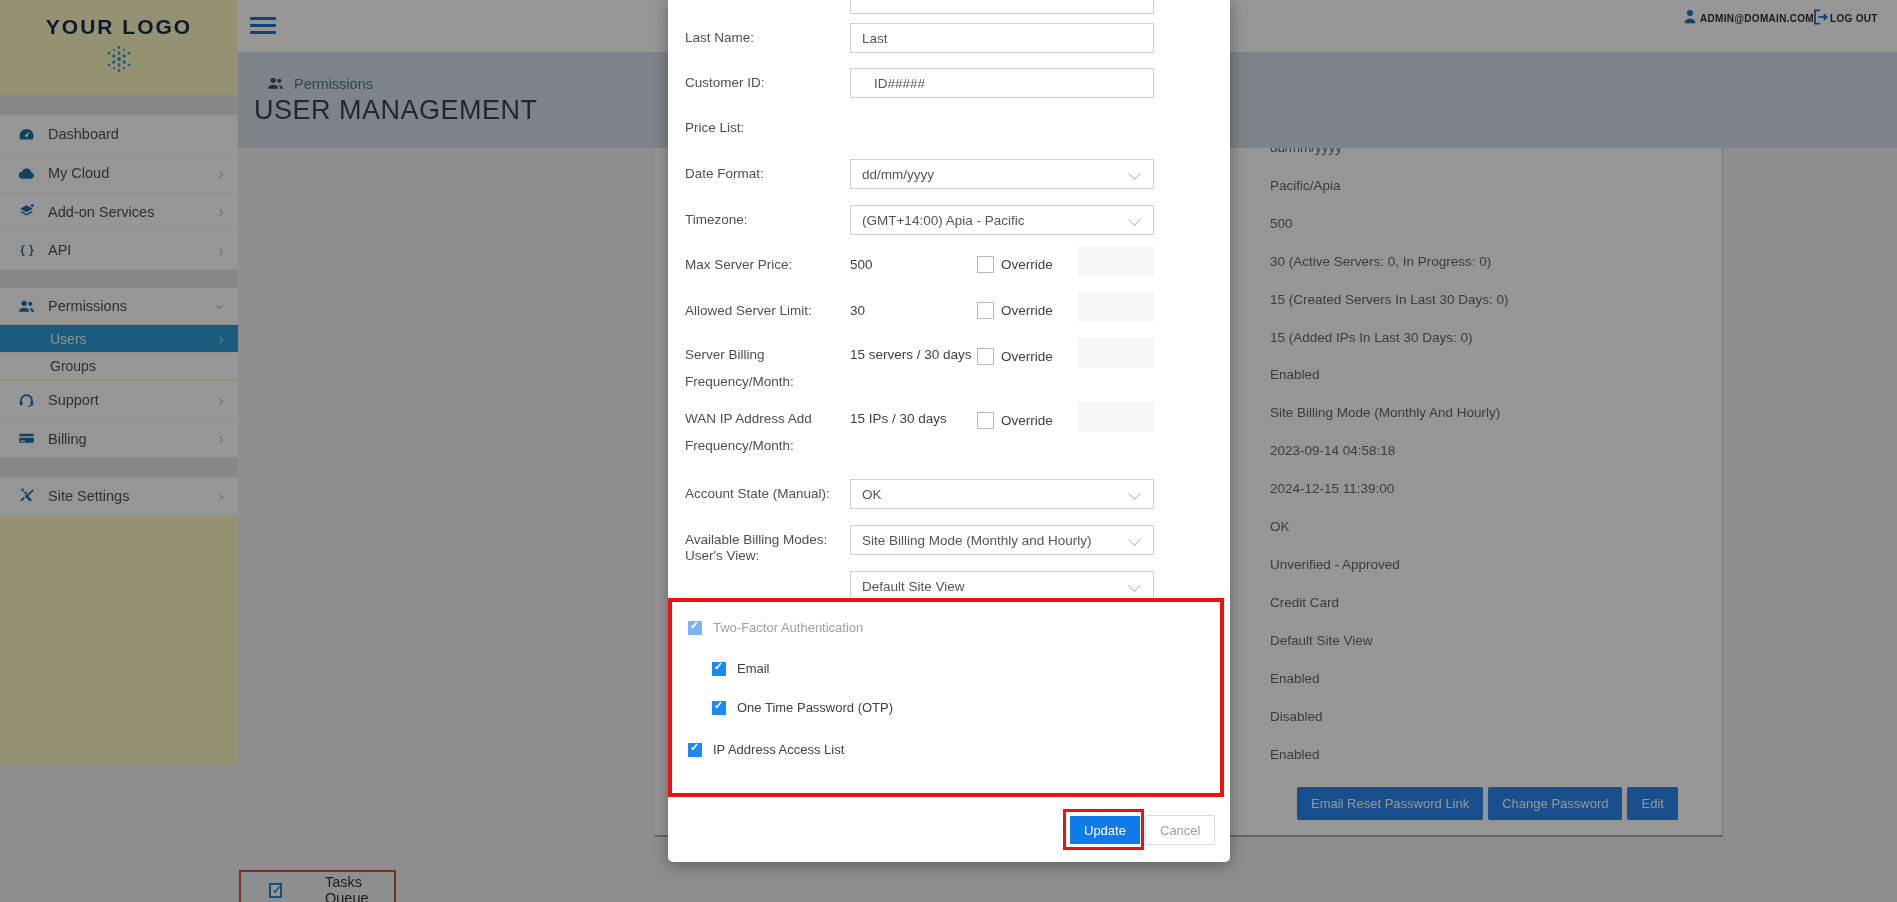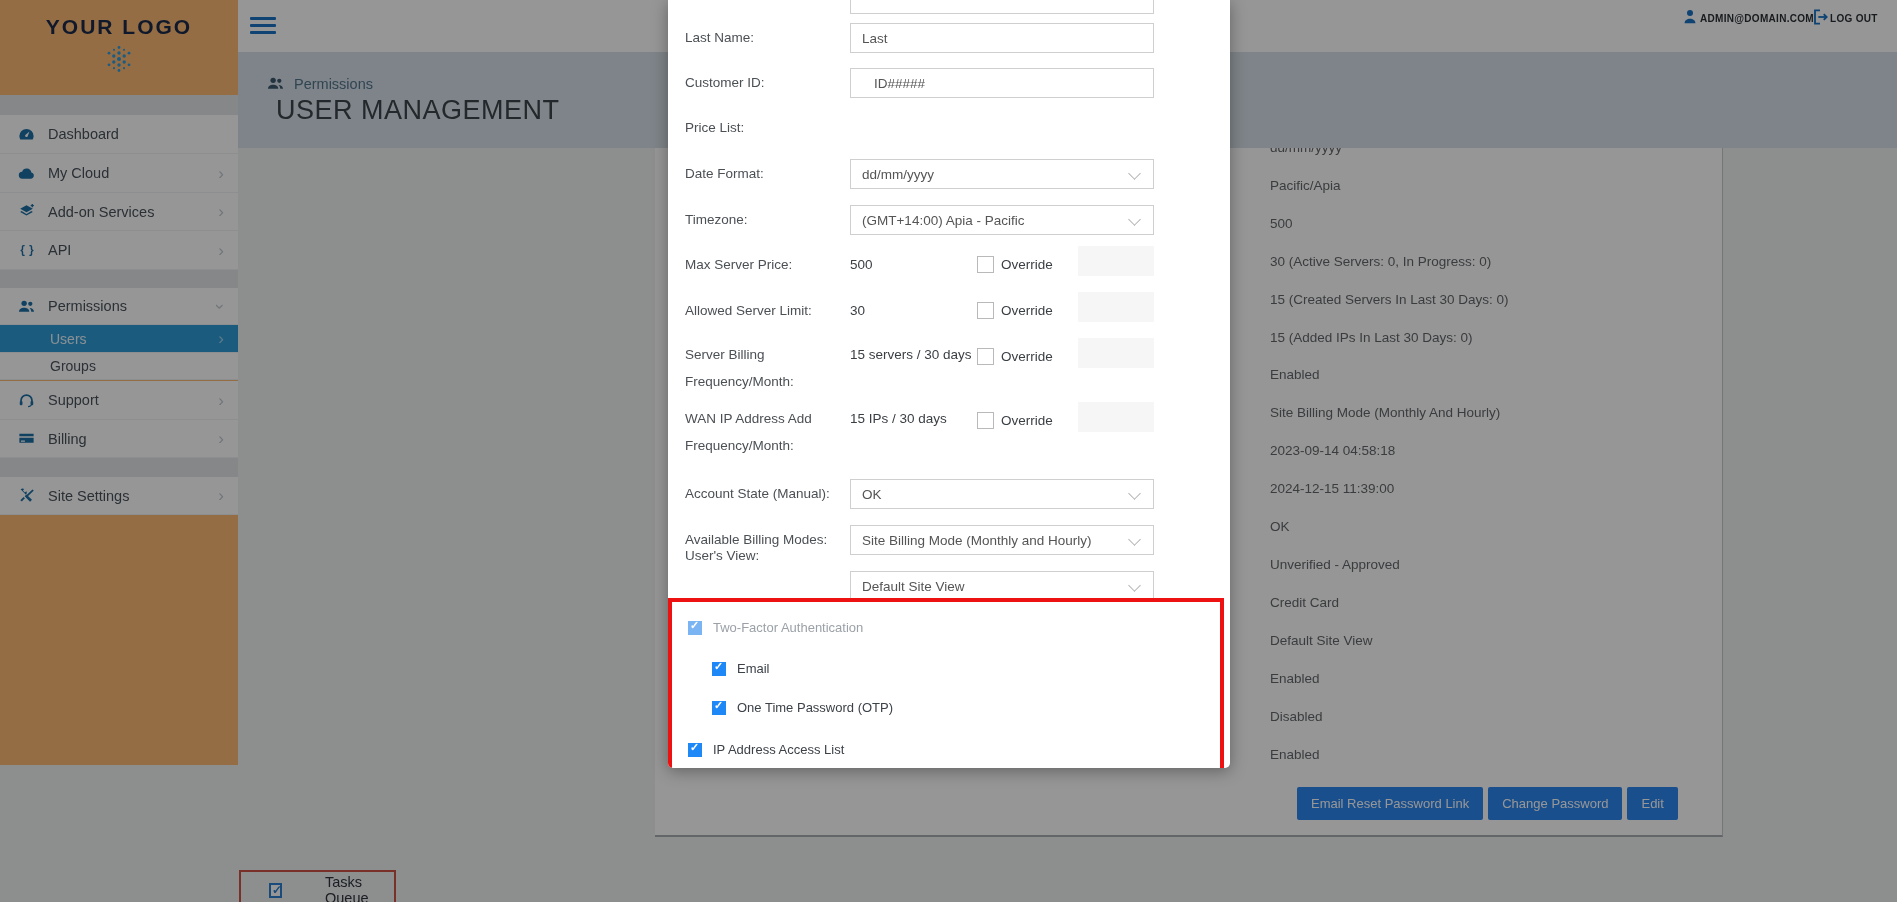--- a/index.html
+++ b/index.html
@@ -1,20 +1,20 @@
 <!DOCTYPE html>
 <html><head>
 <meta charset="utf-8">
 <style>
   * { margin:0; padding:0; box-sizing:border-box; }
   html,body { width:1897px; height:902px; }
   body { font-family:"Liberation Sans", sans-serif; background:#f0f1f2; position:relative; overflow:hidden; }
 
   
-  .sidebar { position:absolute; left:0; top:0; width:238px; height:765px; background:#fdba74; z-index:2; }
+  .sidebar { position:absolute; left:0; top:0; width:238px; height:765px; background:#fef9c3; z-index:2; }
   .logo-block { position:absolute; left:0; top:0; width:238px; height:95px; text-align:center; }
   .logo-text { margin-top:15px; font-size:21px; font-weight:bold; letter-spacing:2px; color:#1b2b4a; }
   .logo-flake { margin-top:3px; color:#2e9ce0; }
   .side-strip { position:absolute; left:0; width:238px; background:#e2e6e9; }
   .side-item { position:absolute; left:0; width:238px; display:flex; align-items:center; padding-left:17px;
                border-bottom:1px solid #eff2f3; font-size:14.5px; color:#49535b; cursor:pointer; background:#fff; }
   .side-item .ic { width:31px; color:#1d6fa5; display:flex; align-items:center; }
   .side-sub { padding-left:50px; font-size:14px; color:#4a545c; }
   .side-sub.active { background:#2e9cd6; color:#eaf5fc; }
   .chev { position:absolute; right:14px; color:#c0c9cf; font-size:17px; line-height:1; }
@@ -24,39 +24,39 @@
   .topbar { position:absolute; left:238px; top:0; width:1659px; height:52px; background:#fff; z-index:2; }
   .burger { position:absolute; left:12px; top:17px; width:26px; cursor:pointer; }
   .burger div { height:3px; background:#1a73c4; margin-bottom:4px; border-radius:1px; }
   .top-right { position:absolute; top:7px; display:flex; flex-direction:row; align-items:center; cursor:pointer; }
   .top-right .lbl { font-size:10px; font-weight:bold; color:#2b3136; letter-spacing:.3px; margin-top:3px; }
   .top-right .ic { color:#1a73c4; }
 
   .band { position:absolute; left:238px; top:52px; width:1659px; height:96px; background:#d7e1e9; z-index:3; }
   .crumb { position:absolute; left:28px; top:22px; display:flex; align-items:center; gap:9px; color:#3d586b; cursor:pointer; }
   .crumb .txt { font-size:14.5px; color:#53758c; }
-  .page-title { position:absolute; left:38px; top:43px; font-size:27px; color:#3c444b; letter-spacing:.5px; }
+  .page-title { position:absolute; left:16px; top:43px; font-size:27px; color:#3c444b; letter-spacing:.5px; }
 
   .card { position:absolute; left:655px; top:148px; width:1068px; height:689px; background:#fff;
           border-right:1px solid #c6cbce; border-bottom:2px solid #a8aeb2; z-index:1; }
   .detail-val { position:absolute; left:1270px; font-size:13.5px; color:#64686c; z-index:2; white-space:nowrap; }
   .detail-actions { position:absolute; left:1297px; top:787px; display:flex; gap:5px; z-index:2; }
   .detail-btn { background:#2b86f0; color:#fff; font-size:13px; border:none; padding:9px 14px; border-radius:2px; cursor:pointer; white-space:nowrap; }
 
   .tasks-box { position:absolute; left:239px; top:870px; width:157px; height:40px; border:2px solid #cd5246;
                display:flex; align-items:center; padding-left:28px; gap:9px; z-index:2; }
   .tq-check { width:15px; height:15px; background:#fff; border:2px solid #2f80cf; position:relative; cursor:pointer; }
   .tq-check::after { content:"✓"; position:absolute; left:1px; top:-2px; font-size:12px; font-weight:bold; color:#2f80cf; }
   .tasks-box .lbl { font-size:14.5px; color:#2f363c;margin-left:34px; }
 
   
   .overlay { position:absolute; inset:0; background:rgba(0,0,0,0.41); z-index:10; }
 
   
-  .modal { position:absolute; left:668px; top:0; width:562px; height:768px; background:#fff;
+  .modal { position:absolute; left:668px; top:0; width:562px; height:862px; background:#fff;
            border-radius:0 0 5px 5px; box-shadow:0 3px 16px rgba(0,0,0,.35); z-index:20; overflow:hidden; }
   .m-label { position:absolute; left:17px; font-size:13.5px; color:#4b5055; white-space:nowrap; }
   .m-input { position:absolute; left:182px; width:304px; height:30px; border:1px solid #cfcfcf; background:#fff;
              font-family:"Liberation Sans", sans-serif; font-size:13.5px; color:#555; padding:0 11px; }
   .m-select { position:absolute; left:182px; width:304px; height:30px; border:1px solid #cfcfcf; background:#fff;
               font-size:13.5px; color:#555; display:flex; align-items:center; padding:0 11px; cursor:pointer; }
   .m-select::after { content:""; position:absolute; right:14px; top:9px; width:8px; height:8px;
                      border-right:1.6px solid #b4b4b4; border-bottom:1.6px solid #b4b4b4; transform:rotate(45deg); }
   .m-val { position:absolute; left:182px; font-size:13.5px; color:#3a3f44; white-space:nowrap; }
   .ov-check { position:absolute; left:309px; width:17px; height:17px; border:1px solid #b9b9b9; background:#fff; cursor:pointer; }

